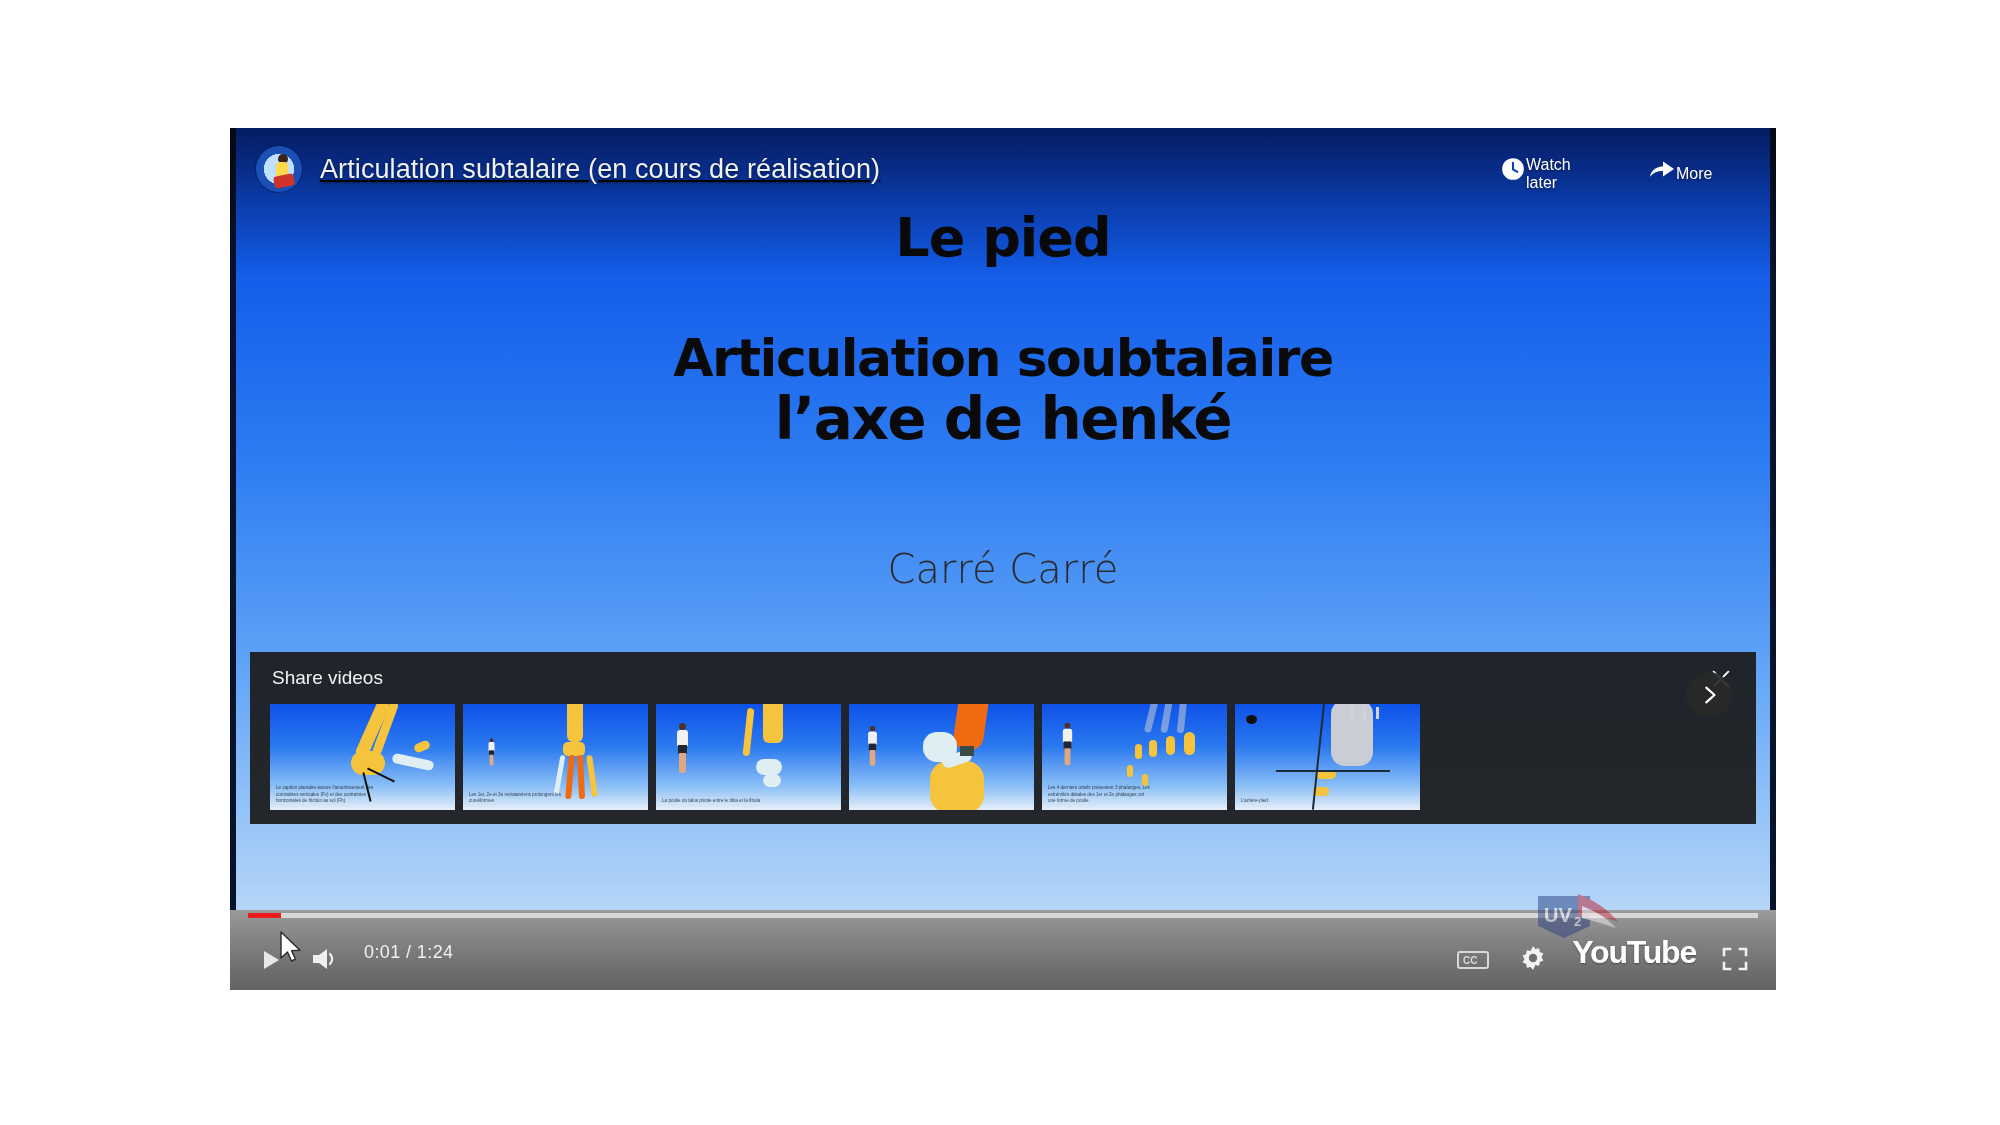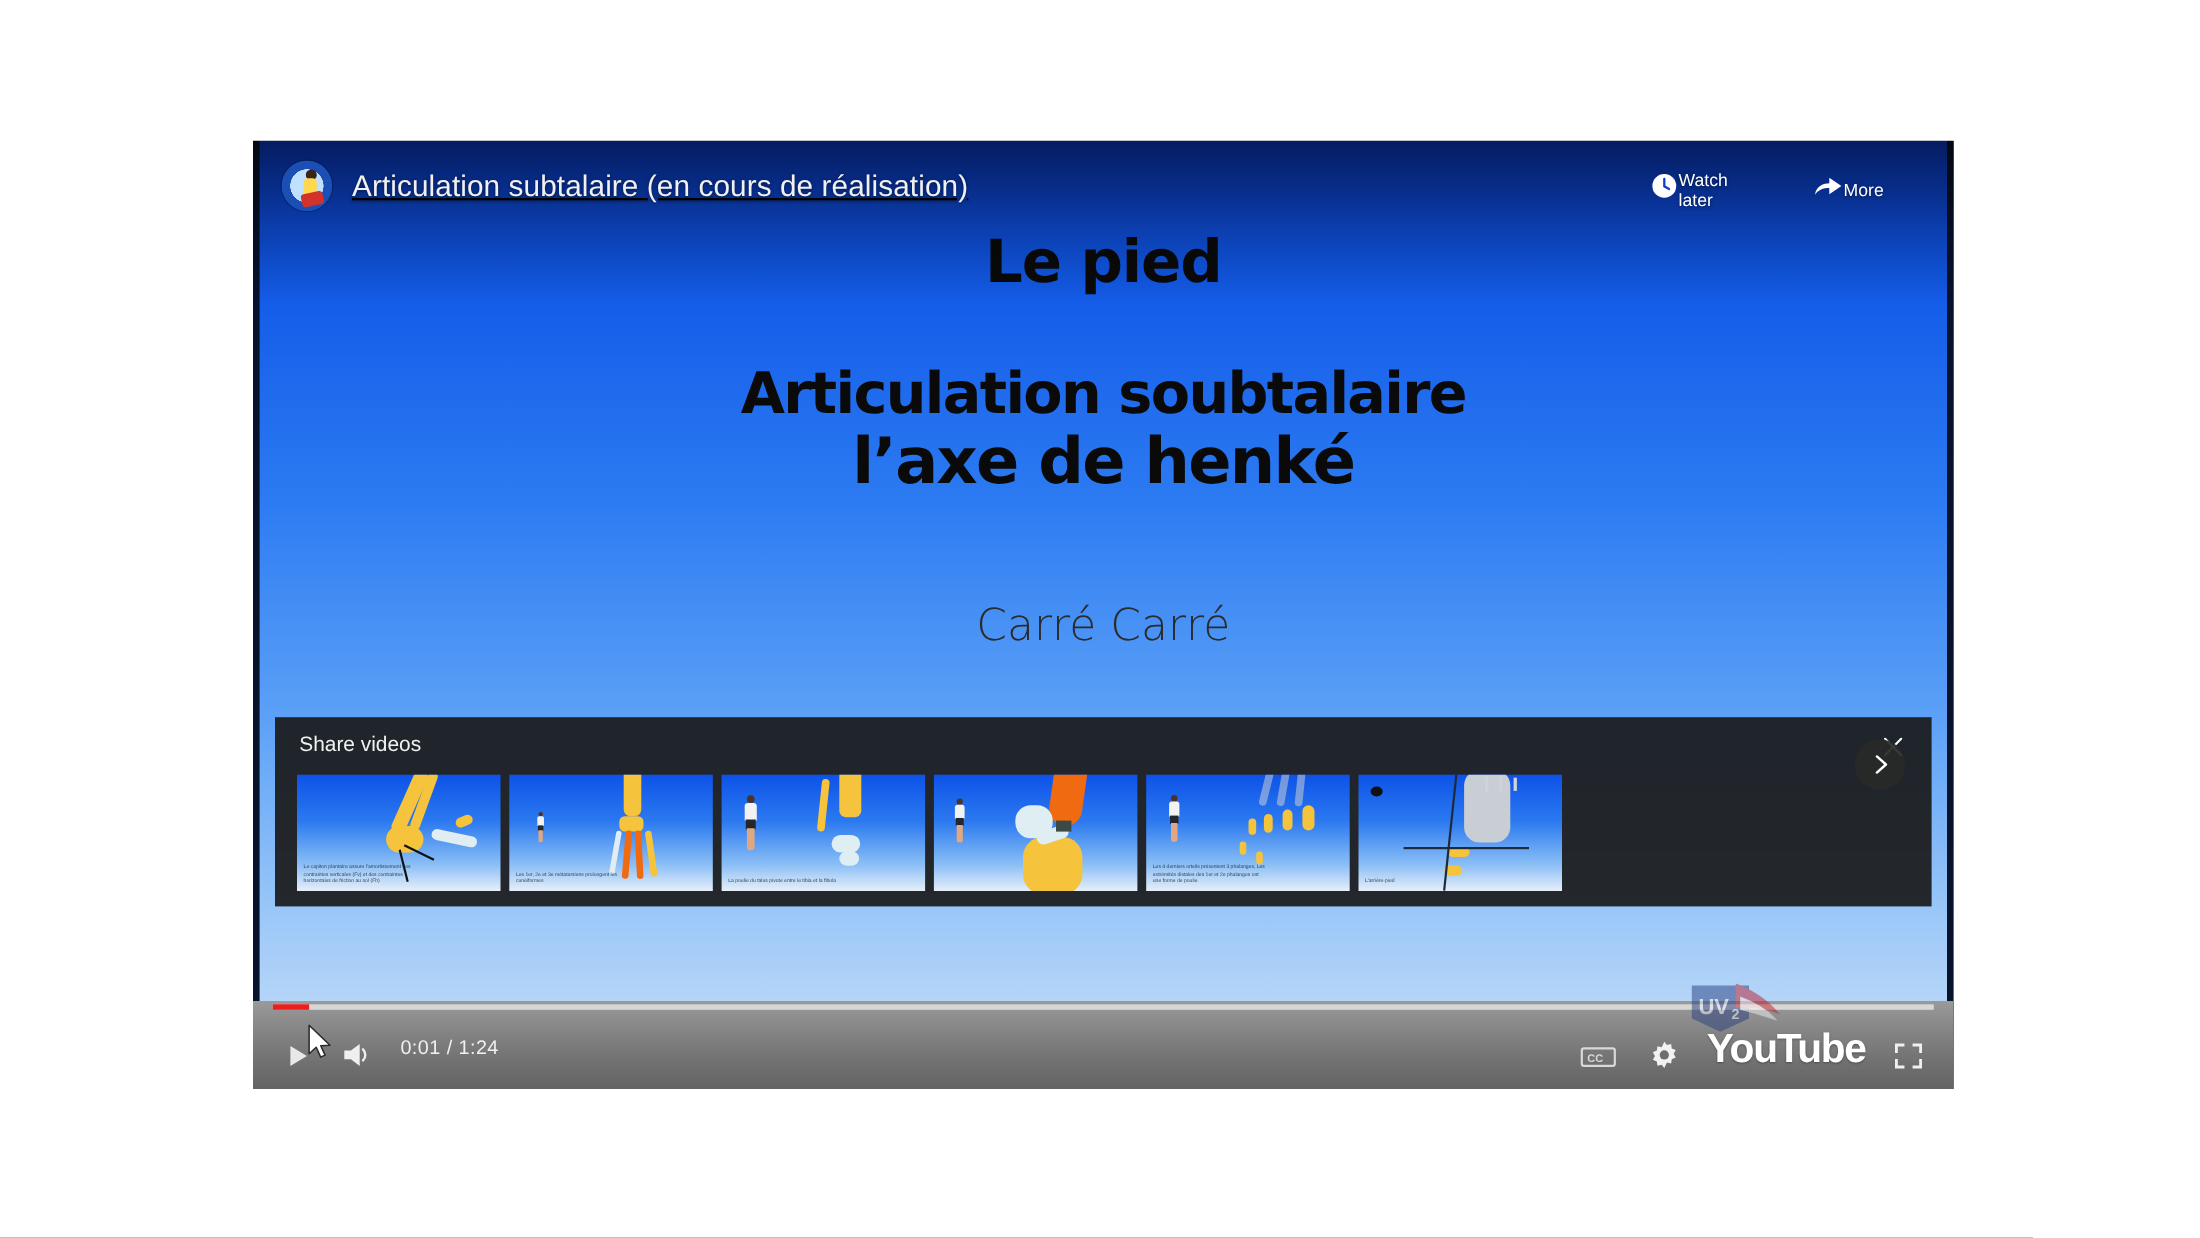--- a/index.html
+++ b/index.html
@@ -186,21 +186,21 @@
   }
   .cbtn {
     width: 50px; height: 40px; display: flex;
     align-items: flex-end; justify-content: center; cursor: pointer;
   }
   #time-display {
     color: #f0f0f0; font-size: 18px; margin-left: 10px;
     letter-spacing: .4px; white-space: nowrap;
   }
   #yt-word {
-    color: #fff; font-size: 37px; font-weight: bold;
+    color: #fff; font-size: 32px; font-weight: bold;
     letter-spacing: -1.2px; margin: 0 4px;
     text-shadow: 0 1px 2px rgba(0,0,0,.35);
   }
 
   
   #watermark {
     position: absolute; right: 150px; bottom: 44px;
     width: 92px; height: 56px; z-index: 11; opacity: .5;
     cursor: pointer;
   }

